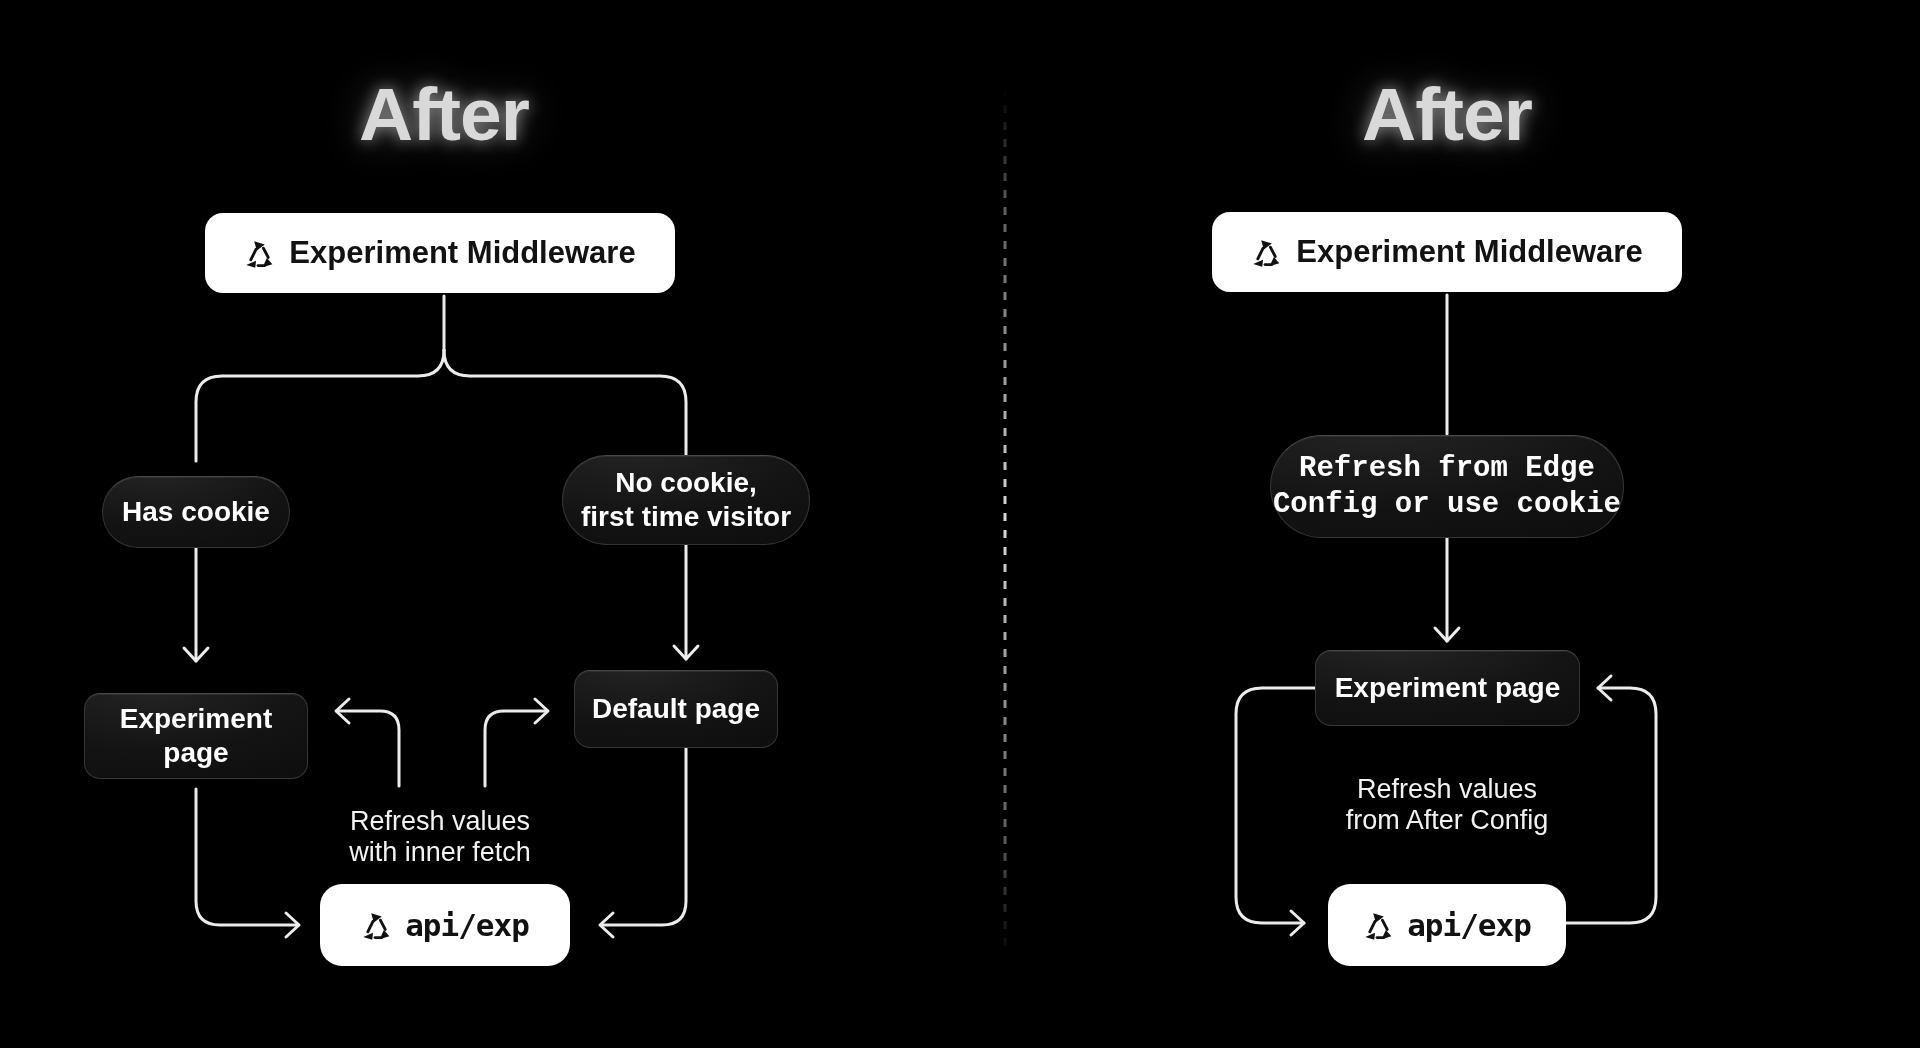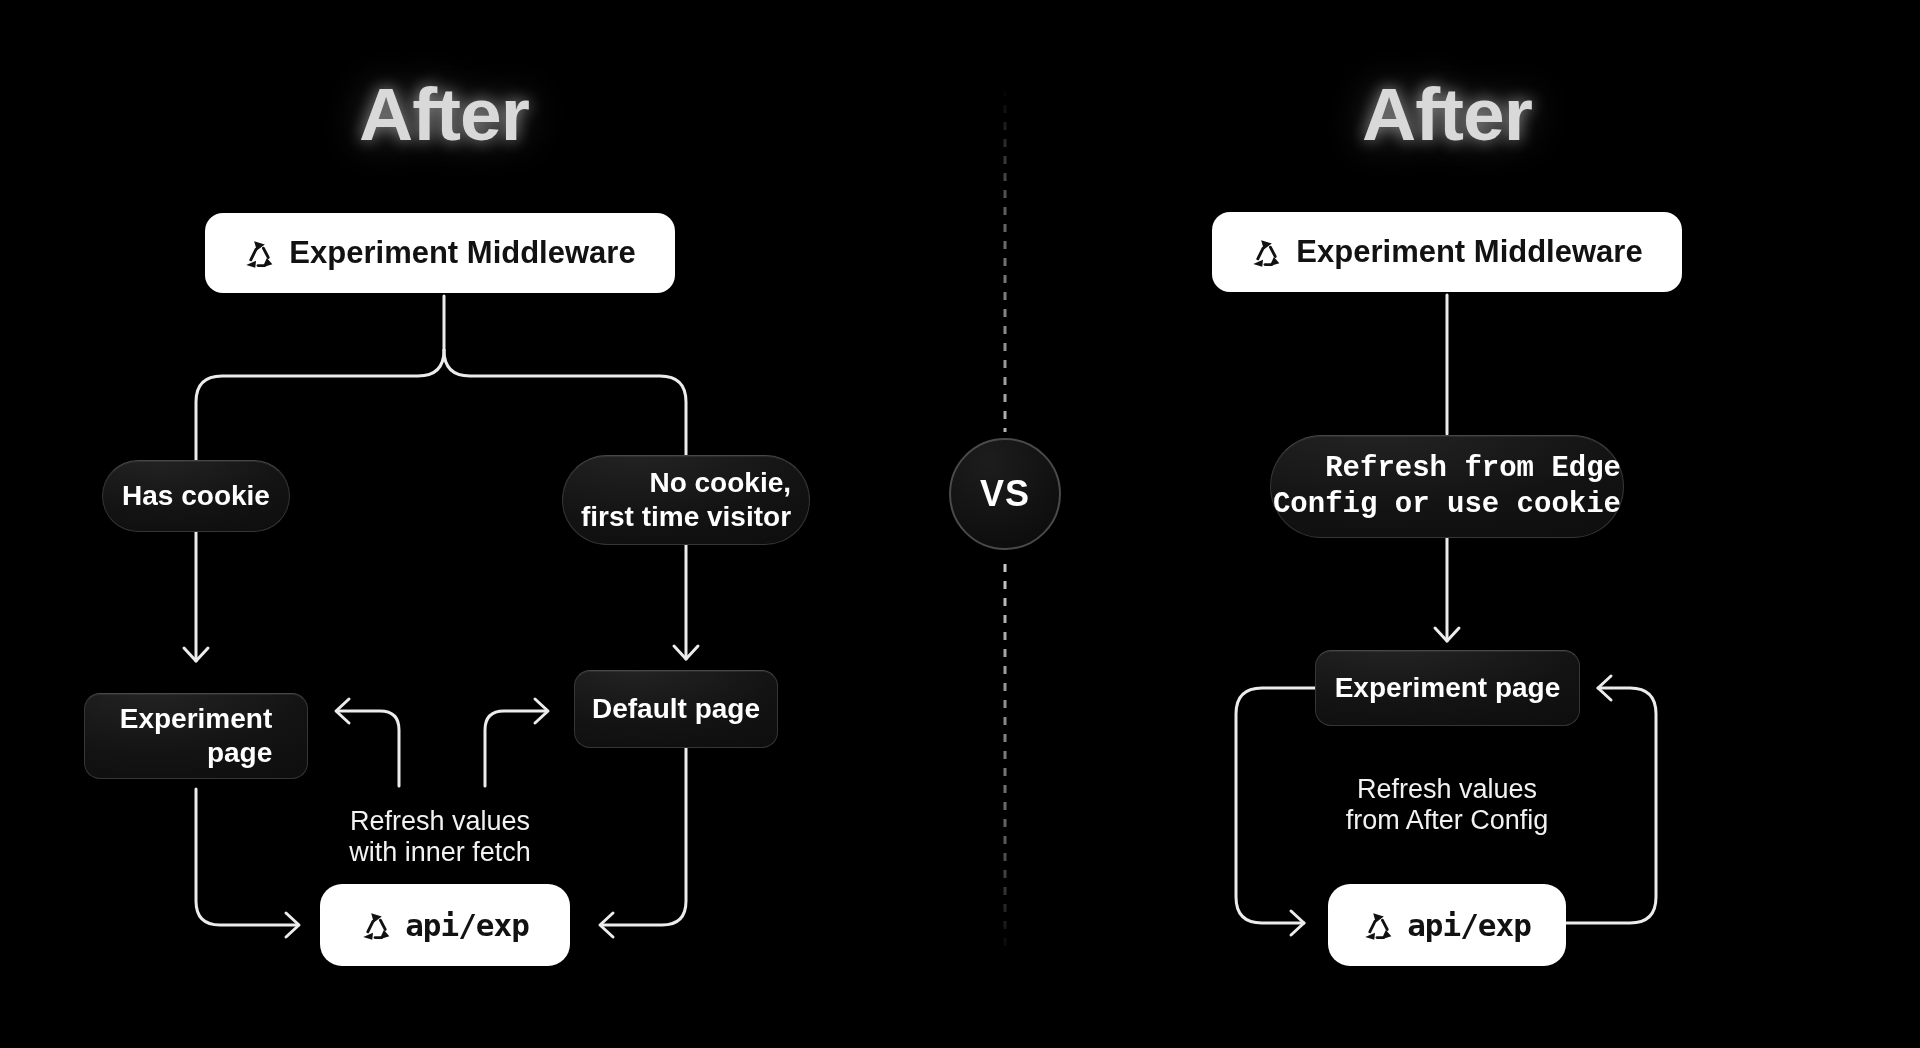--- a/index.html
+++ b/index.html
@@ -10,21 +10,21 @@
   .wires{position:absolute;left:0;top:0;z-index:1;}
   .abs{position:absolute;box-sizing:border-box;z-index:2;}
   .title{
     display:flex;align-items:center;justify-content:center;
     width:420px;height:96px;
     font-size:75px;font-weight:bold;color:#d9d9d9;letter-spacing:-1px;
     text-shadow:0 0 16px rgba(255,255,255,.55),0 0 42px rgba(255,255,255,.30);
   }
   .node{
     display:flex;align-items:center;justify-content:center;
-    text-align:right;
+    text-align:center;
   }
   .node-white{
     background:#ffffff;border-radius:18px;color:#121212;
     font-weight:bold;font-size:31px;gap:14px;
   }
   .node-dark{
     background:radial-gradient(130% 150% at 30% -10%, #242424 0%, #131313 55%, #0c0c0c 100%);
     border:1.5px solid #363636;border-top-color:#474747;
     border-radius:16px;color:#ffffff;font-weight:bold;font-size:28px;
     line-height:1.22;box-shadow:inset 0 1px 0 rgba(255,255,255,.07);
@@ -128,21 +128,21 @@
       </g>
       <g fill="#111">
         <path d="M10.5 2.2 L21.5 5.8 L13.2 12 Z"></path>
         <path d="M29.3 26.2 L19.2 29.2 L23.6 19.6 Z"></path>
         <path d="M2.3 26.8 L12.4 22.6 L11.6 29.8 Z"></path>
       </g>
     </svg>
     <span>Experiment Middleware</span>
   </div>
 
-  <div class="abs node node-dark pill" style="left:102px;top:460px;width:188px;height:72px;">
+  <div class="abs node node-dark pill" style="left:102px;top:476px;width:188px;height:72px;">
     <span>Has cookie</span>
   </div>
 
   <div class="abs node node-dark pill" style="left:562px;top:455px;width:248px;height:90px;">
     <span>
       <span>No cookie,</span><br>
       <span>first time visitor</span>
     </span>
   </div>
 
@@ -171,23 +171,20 @@
       </g>
       <g fill="#111">
         <path d="M10.5 2.2 L21.5 5.8 L13.2 12 Z"></path>
         <path d="M29.3 26.2 L19.2 29.2 L23.6 19.6 Z"></path>
         <path d="M2.3 26.8 L12.4 22.6 L11.6 29.8 Z"></path>
       </g>
     </svg>
     <span class="mono">api/exp</span>
   </div>
 
-  <div class="abs vs-circle" style="left:949px;top:438px;">
-    <span>VS</span>
-  </div>
 
   <div class="abs title" style="left:1237px;top:66px;">After</div>
 
   <div class="abs node node-white" style="left:1212px;top:212px;width:470px;height:80px;">
     <svg class="icon" viewBox="0 0 32 30" width="31" height="29">
       <g stroke="#111" stroke-width="3" stroke-linecap="round" fill="none">
         <path d="M7 21.5 L12.5 10.5"></path>
           <path d="M20 9.5 L25 19"></path>
           <path d="M21.5 27.5 L14.5 27.5"></path>
       </g>

